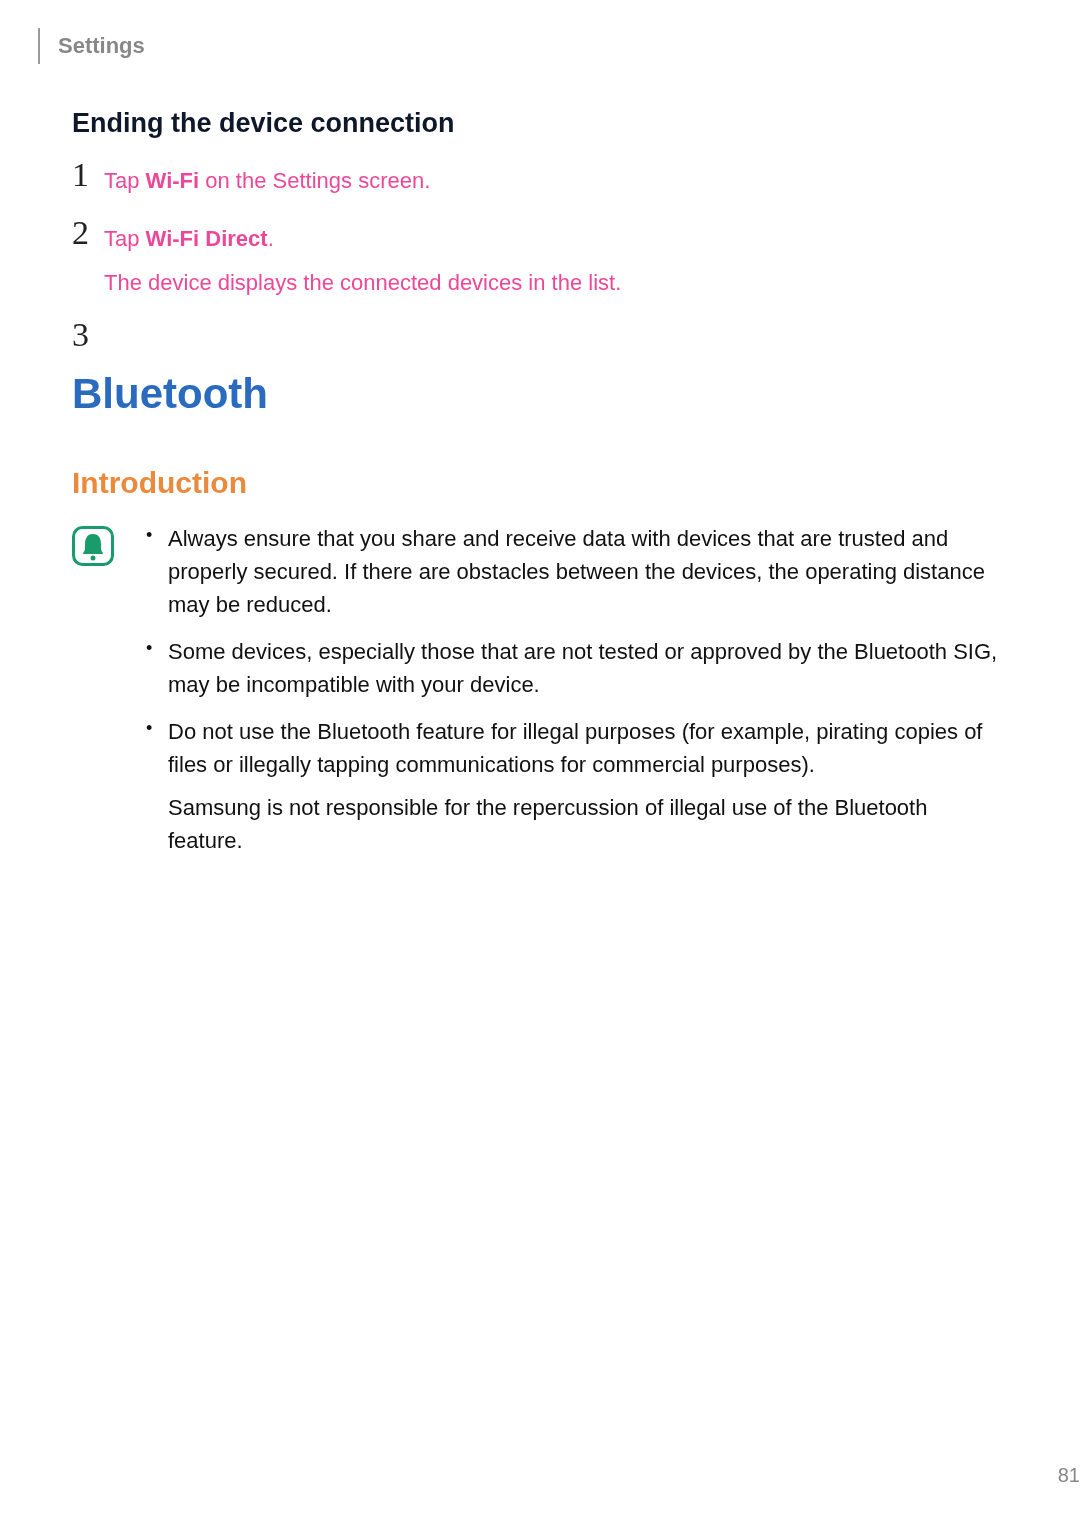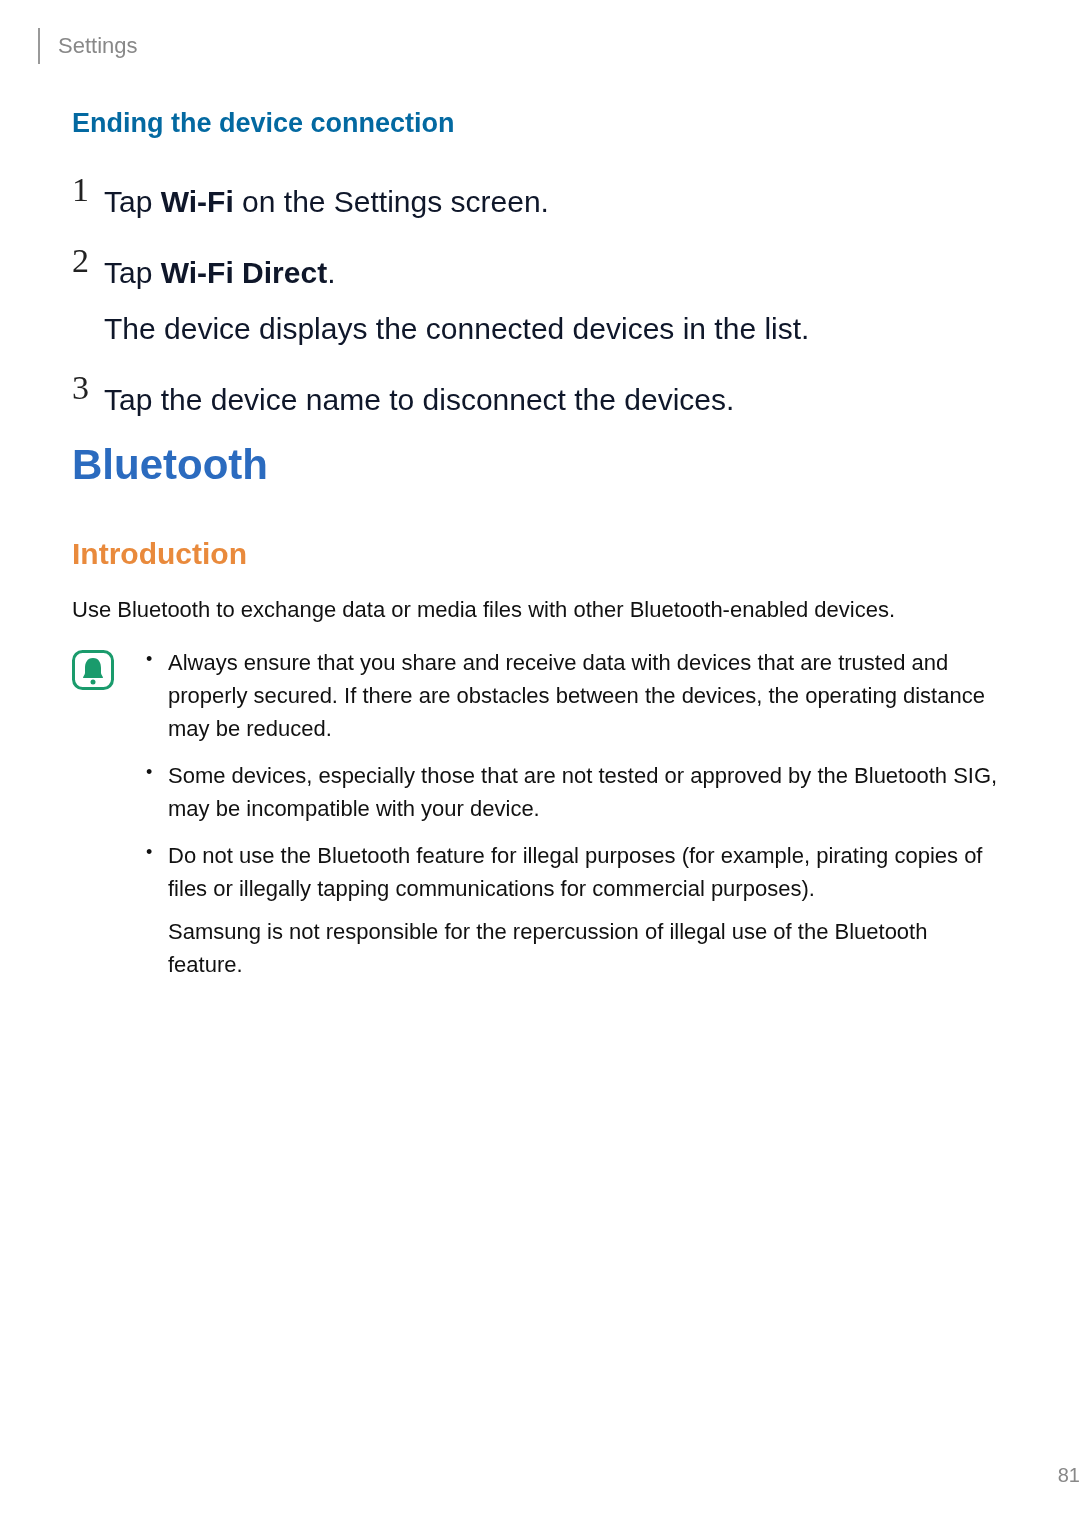--- a/index.html
+++ b/index.html
@@ -20,52 +20,52 @@
     }
     .header-rule {
       width: 2px;
       height: 36px;
       background: #999;
       margin-right: 18px;
     }
     .header-title {
       font-size: 22px;
       color: #888;
-      font-weight: 400;
+      font-weight: 700;
     }
     .content {
       position: absolute;
       top: 100px;
       left: 72px;
       right: 72px;
     }
     .sub-heading {
       font-size: 27px;
       font-weight: 700;
-      color: #0369a1;
+      color: #0f172a;
       margin-top: 8px;
-      margin-bottom: 34px;
+      margin-bottom: 19px;
     }
     .step {
       display: flex;
       align-items: flex-start;
       margin-bottom: 18px;
     }
     .step-num {
       font-size: 34px;
       font-weight: 400;
       color: #222;
       width: 32px;
       line-height: 1.0;
       font-family: Georgia, 'Times New Roman', serif;
       flex-shrink: 0;
     }
     .step-body {
-      font-size: 30px;
-      color: #0f172a;
+      font-size: 22px;
+      color: #ec4899;
       line-height: 1.55;
       padding-top: 6px;
     }
     .step-body .sub {
       margin-top: 10px;
     }
     .bold { font-weight: 700; }
     .h1 {
       font-size: 42px;
       font-weight: 700;
@@ -151,30 +151,26 @@
   <div class="step">
     <div class="step-num">2</div>
     <div class="step-body">
       <span>Tap </span><span class="bold">Wi-Fi Direct</span><span>.</span>
       <div class="sub">The device displays the connected devices in the list.</div>
     </div>
   </div>
 
   <div class="step">
     <div class="step-num">3</div>
-    <div class="step-body">
-      <span>Tap the device name to disconnect the devices.</span>
-    </div>
   </div>
 
   <div class="h1">Bluetooth</div>
 
   <div class="h2">Introduction</div>
 
-  <div class="intro-p">Use Bluetooth to exchange data or media files with other Bluetooth-enabled devices.</div>
 
   <div class="notice">
     <div class="notice-icon">
       <svg viewBox="0 0 42 40">
         <rect x="1.5" y="1.5" width="39" height="37" rx="9" ry="9" fill="none" stroke="#1a9b6c" stroke-width="3"></rect>
         <path d="M21 8 C15 8 13 13 13 18 L13 23 C13 25 11 26 11 28 L31 28 C31 26 29 25 29 23 L29 18 C29 13 27 8 21 8 Z" fill="#1a9b6c"></path>
         <circle cx="21" cy="32" r="2.5" fill="#1a9b6c"></circle>
       </svg>
     </div>
     <ul class="notice-list">

